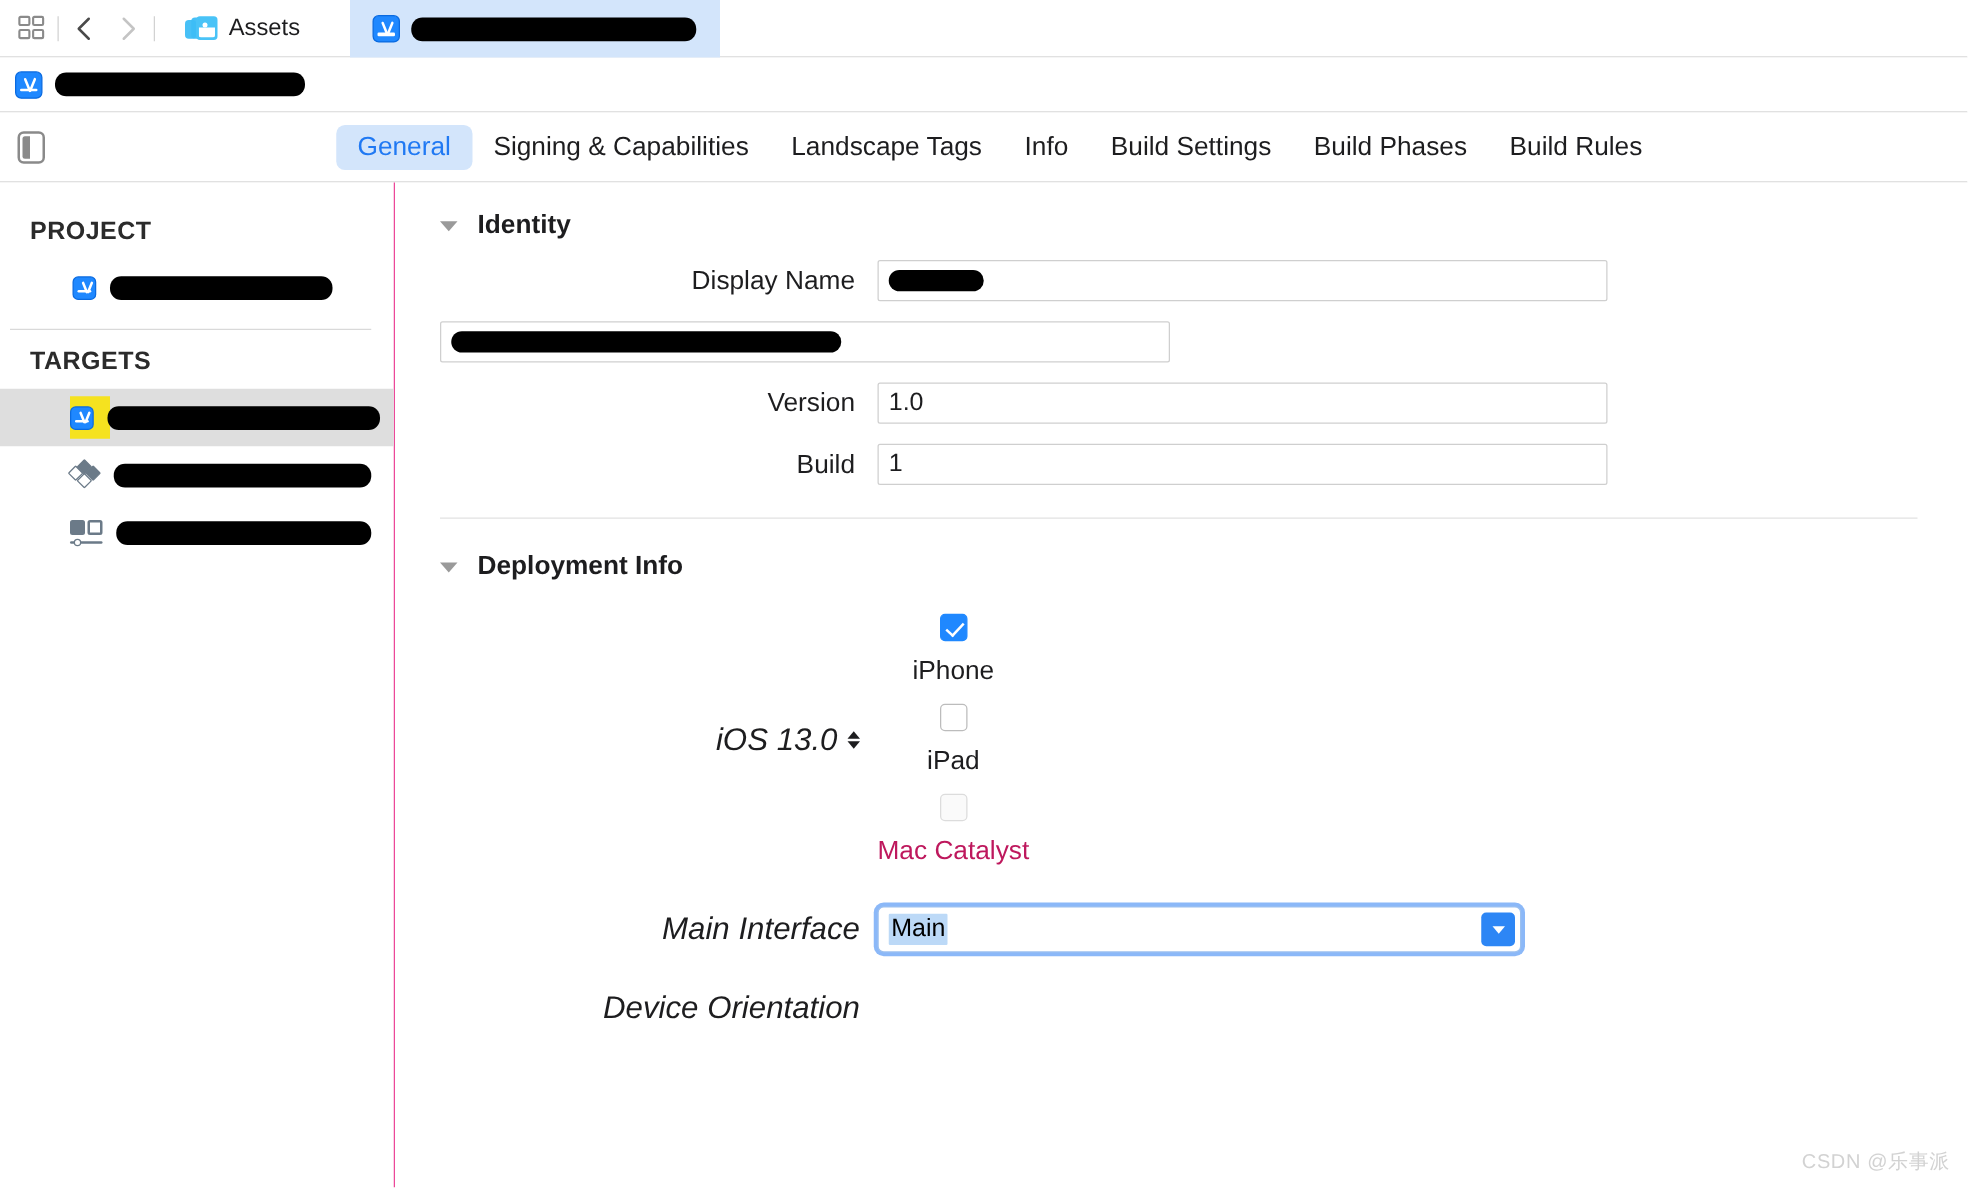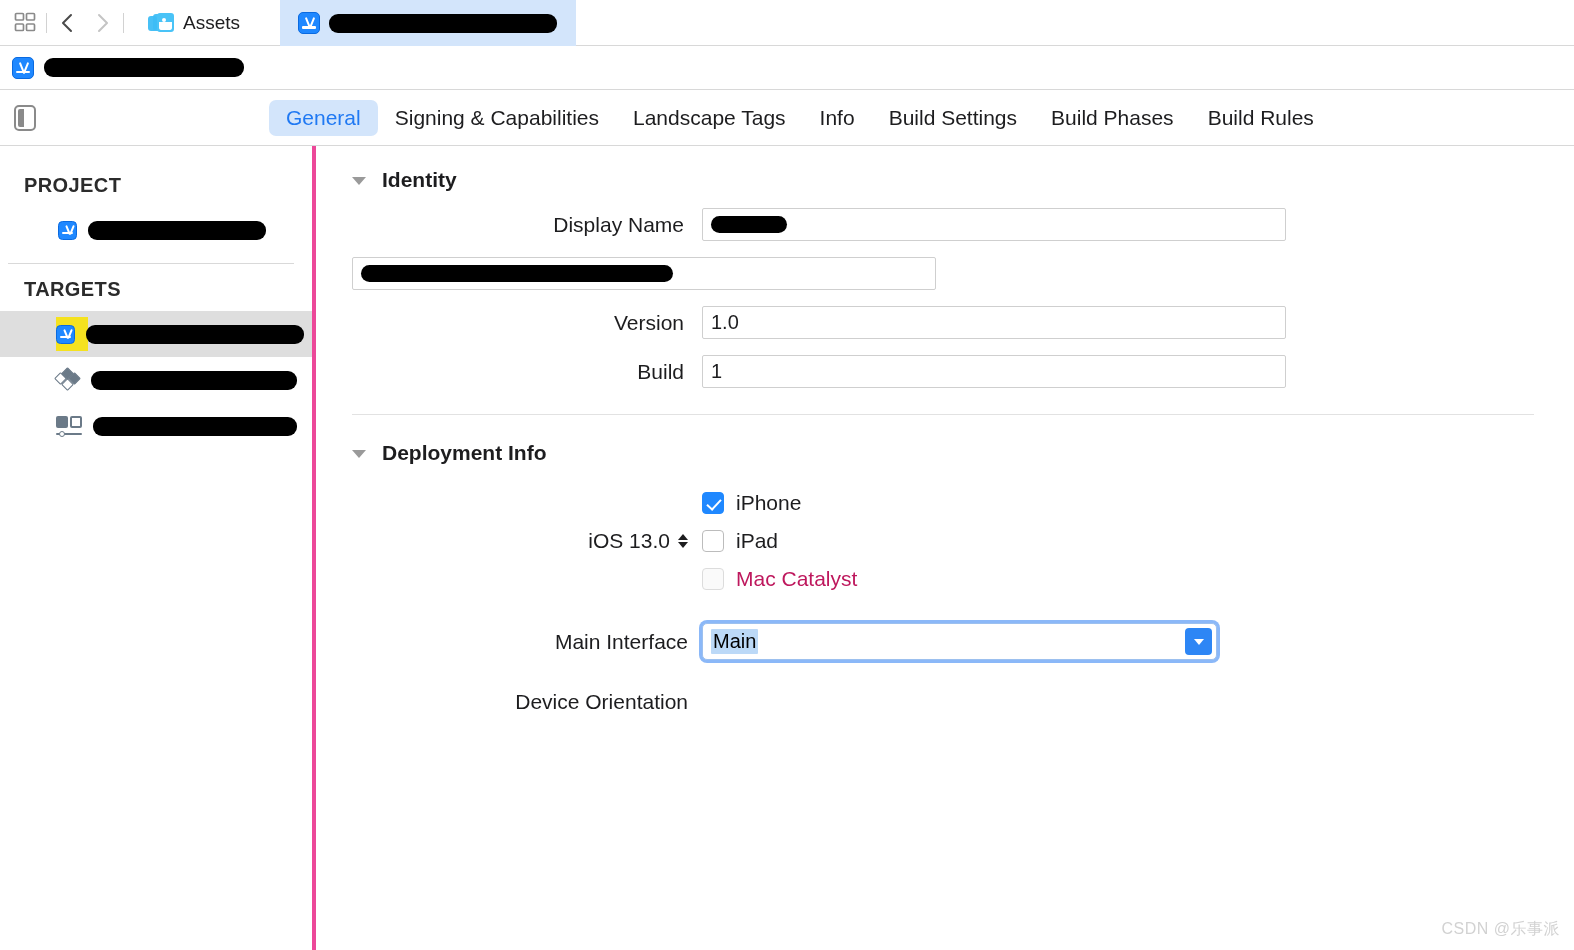--- a/index.html
+++ b/index.html
@@ -104,21 +104,21 @@
     font-size: 21px; color:#1d1d1f; padding: 6px 17px; border-radius: 7px;
     white-space: nowrap;
   }
   .etab.active { color: #2079f3; background: #d3e5fb; }
 
   
   .body { display: flex; height: calc(950px - 46px - 44px - 56px); }
 
   .sidebar {
     width: 316px; flex: 0 0 316px; background: #fff;
-    border-right: 4px solid #ec4899; padding-top: 14px;
+    border-right: 1px solid #ec4899; padding-top: 14px;
     position: relative;
   }
   .sec-title {
     font-size: 20px; font-weight: bold; color: #2b2b2b;
     letter-spacing: .4px; padding: 14px 0 10px 24px;
   }
   .sb-row {
     display:flex; align-items:center; gap:11px;
     height: 46px; padding-left: 56px; position: relative;
   }
@@ -188,35 +188,35 @@
   .field-input {
     width: 584px; height: 33px; border: 1px solid #cfcfcf; background:#fff;
     border-radius: 2px; display:flex; align-items:center; padding: 0 8px;
     font-size: 20px; color:#1d1d1f; flex:0 0 auto;
   }
 
   
   .dep-row { display:flex; margin-top: 18px; padding-left: 36px; }
   .dep-label {
     width: 350px; text-align: right; padding-right: 14px;
-    font-size: 21px; color:#1d1d1f; white-space: nowrap; flex:0 0 auto;
-    display:flex; align-items:center; justify-content:flex-end; gap:6px;
+    font-size: 25px; color:#1d1d1f; white-space: nowrap; flex:0 0 auto;
+    display:flex; align-items:center; justify-content:flex-end; gap:6px;font-style:italic;
   }
   .stepper {
     display:inline-flex; flex-direction:column; gap:2px; margin-left:2px;
   }
   .stepper i {
     display:block; width:0; height:0; border-left:5px solid transparent;
     border-right:5px solid transparent;
   }
   .stepper i.up   { border-bottom: 6px solid #1d1d1f; }
   .stepper i.down { border-top: 6px solid #1d1d1f; }
 
   .check-col { display:flex; flex-direction:column; gap: 14px; }
-  .check-item { display:flex; align-items:center; gap: 12px; }
+  .check-item { display:flex; align-items:center; gap: 12px; flex-direction: column; }
   .cbox {
     width: 22px; height: 22px; border-radius: 4px; flex:0 0 auto;
     border: 1px solid #bcbcbc; background:#fff; position: relative;
   }
   .cbox.on { background:#1f88ff; border-color:#1f88ff; }
   .cbox.on::after {
     content:""; position:absolute; left: 7px; top: 2.5px;
     width: 6px; height: 12px; border: solid #fff;
     border-width: 0 2.6px 2.6px 0; transform: rotate(43deg);
   }

